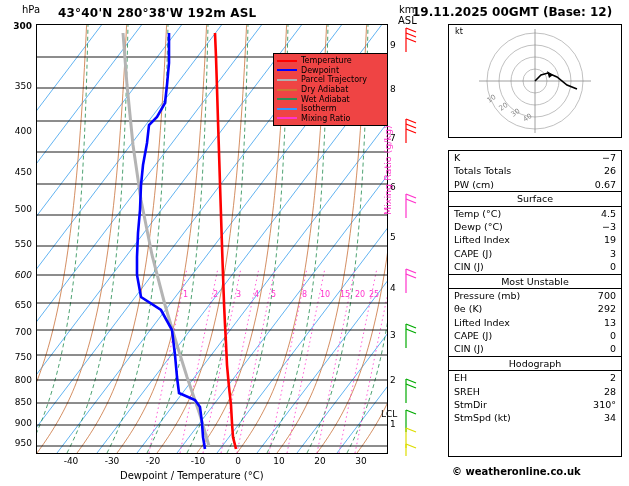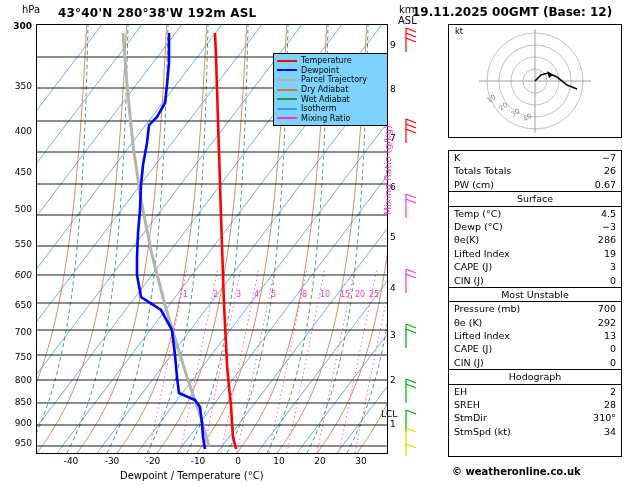--- a/index.html
+++ b/index.html
@@ -21,21 +21,21 @@
   
   .ytick{position:absolute;font-size:9px;color:#000;text-align:right;width:30px;}
   .xtick{position:absolute;font-size:9px;color:#000;text-align:center;width:28px;margin-left:32px;}
   #xaxis-title{left:120px;top:470px;font-size:10px;color:#000;}
   .kmtick{position:absolute;font-size:9px;color:#000;left:390px;}
 
   
   #mixing-ratio-label{left:382px;top:215px;width:120px;transform:rotate(-90deg);transform-origin:0 0;font-size:9.5px;color:#ff33cc;}
 
   
-  #legend{left:236px;top:28px;width:146px;border:1px solid #000;background:#7dd3fc;padding:2px 3px;box-sizing:border-box;}
+  #legend{left:236px;top:28px;width:146px;border:1px solid #000;background:#ef4444;padding:2px 3px;box-sizing:border-box;}
   #legend .row{display:flex;align-items:center;height:9.6px;}
   #legend .swatch{width:20px;height:0;border-top-width:2px;border-top-style:solid;margin-right:4px;}
   #legend .lbl{font-size:8px;color:#000;line-height:9px;white-space:nowrap;}
 
   
   #lcl-label{left:381px;top:409px;font-size:9px;color:#000;}
 
   
   #hodo-box{left:448px;top:24px;width:174px;height:114px;border:1px solid #000;background:#fff;box-sizing:border-box;}
   #hodo-kt{left:455px;top:27px;font-size:8px;color:#000;}
@@ -323,24 +323,20 @@
     <div class="sec">Surface</div>
     <div class="line">
         <span class="k">Temp (°C)</span>
         <span class="v">4.5</span>
       </div>
     <div class="line">
         <span class="k">Dewp (°C)</span>
         <span class="v">−3</span>
       </div>
     <div class="line">
-        <span class="k">θe(K)</span>
-        <span class="v">286</span>
-      </div>
-    <div class="line">
         <span class="k">Lifted Index</span>
         <span class="v">19</span>
       </div>
     <div class="line">
         <span class="k">CAPE (J)</span>
         <span class="v">3</span>
       </div>
     <div class="line">
         <span class="k">CIN (J)</span>
         <span class="v">0</span>

